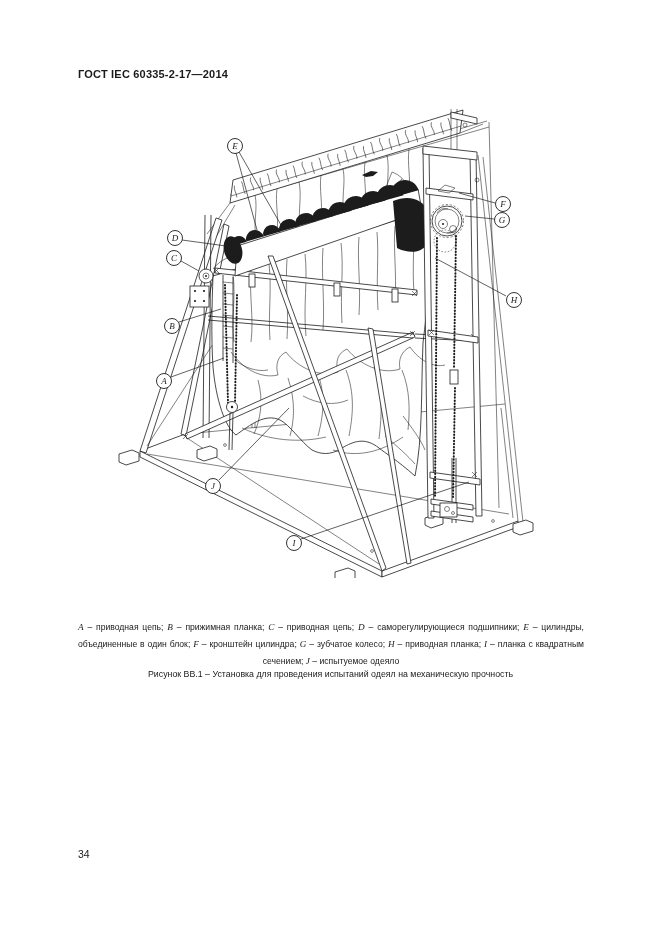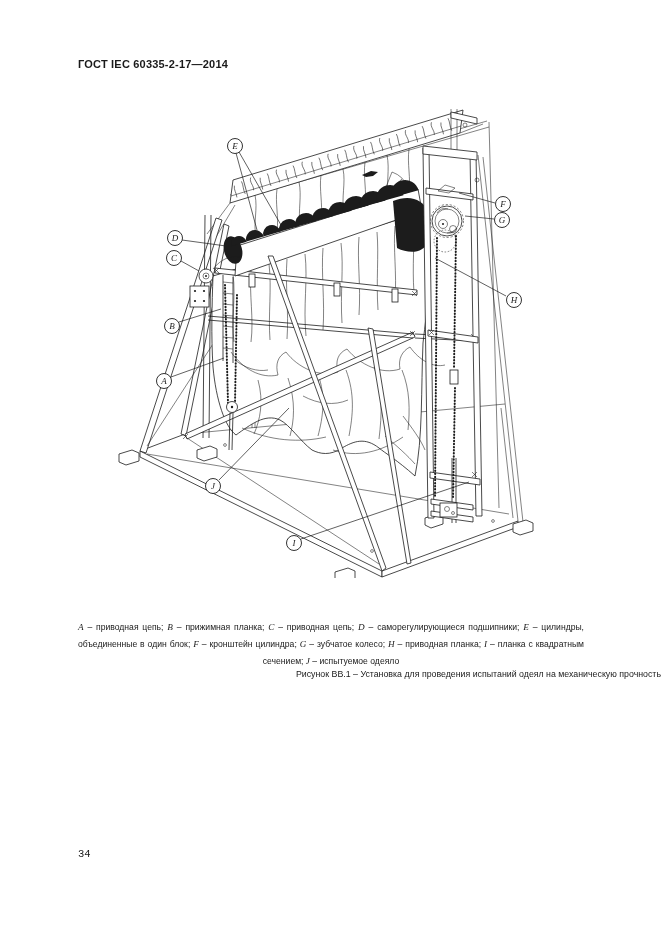--- a/index.html
+++ b/index.html
@@ -1,34 +1,34 @@
 <!DOCTYPE html>
 <html><head>
 <meta charset="utf-8">
 <style>
   html,body{margin:0;padding:0;}
   body{
     width:661px;height:935px;position:relative;background:#ffffff;
     font-family:"Liberation Sans",sans-serif;color:#1a1a1a;overflow:hidden;
   }
   .doc-header{
-    position:absolute;left:78px;top:58px;font-size:11px;font-weight:bold;
+    position:absolute;left:78px;top:68px;font-size:11px;font-weight:bold;
     letter-spacing:.2px;white-space:nowrap;
   }
   .figure-wrap{position:absolute;left:85px;top:108px;width:460px;height:470px;}
   .legend{
     position:absolute;left:78px;top:610px;width:506px;
     font-size:8.6px;line-height:17px;text-align:justify;text-align-last:center;
   }
   .legend i{font-family:"Liberation Serif",serif;font-size:9.2px;}
   .caption{
-    position:absolute;left:0;top:660px;width:661px;text-align:right;
+    position:absolute;left:0;top:660px;width:661px;text-align:center;
     font-size:8.8px;
   }
-  .page-number{position:absolute;left:78px;top:848px;font-size:10.5px;font-family:Liberation Mono, monospace;}
+  .page-number{position:absolute;left:78px;top:848px;font-size:10.5px;}
   
   .ln{stroke:#1c1c1c;fill:none;stroke-width:.8;}
   .tn{stroke:#1c1c1c;fill:none;stroke-width:.55;}
   .wq{fill:#ffffff;stroke:#1c1c1c;stroke-width:.8;}
   .bk{fill:#1c1c1c;stroke:none;}
   .ch{stroke:#1c1c1c;stroke-width:2;stroke-dasharray:.5 2.6;stroke-linecap:round;fill:none;}
   .cal circle{fill:#ffffff;stroke:#1c1c1c;stroke-width:.9;}
   .cal text{font:italic 9px "Liberation Serif",serif;fill:#1c1c1c;text-anchor:middle;}
   .cal line{stroke:#1c1c1c;stroke-width:.7;}
 </style>

